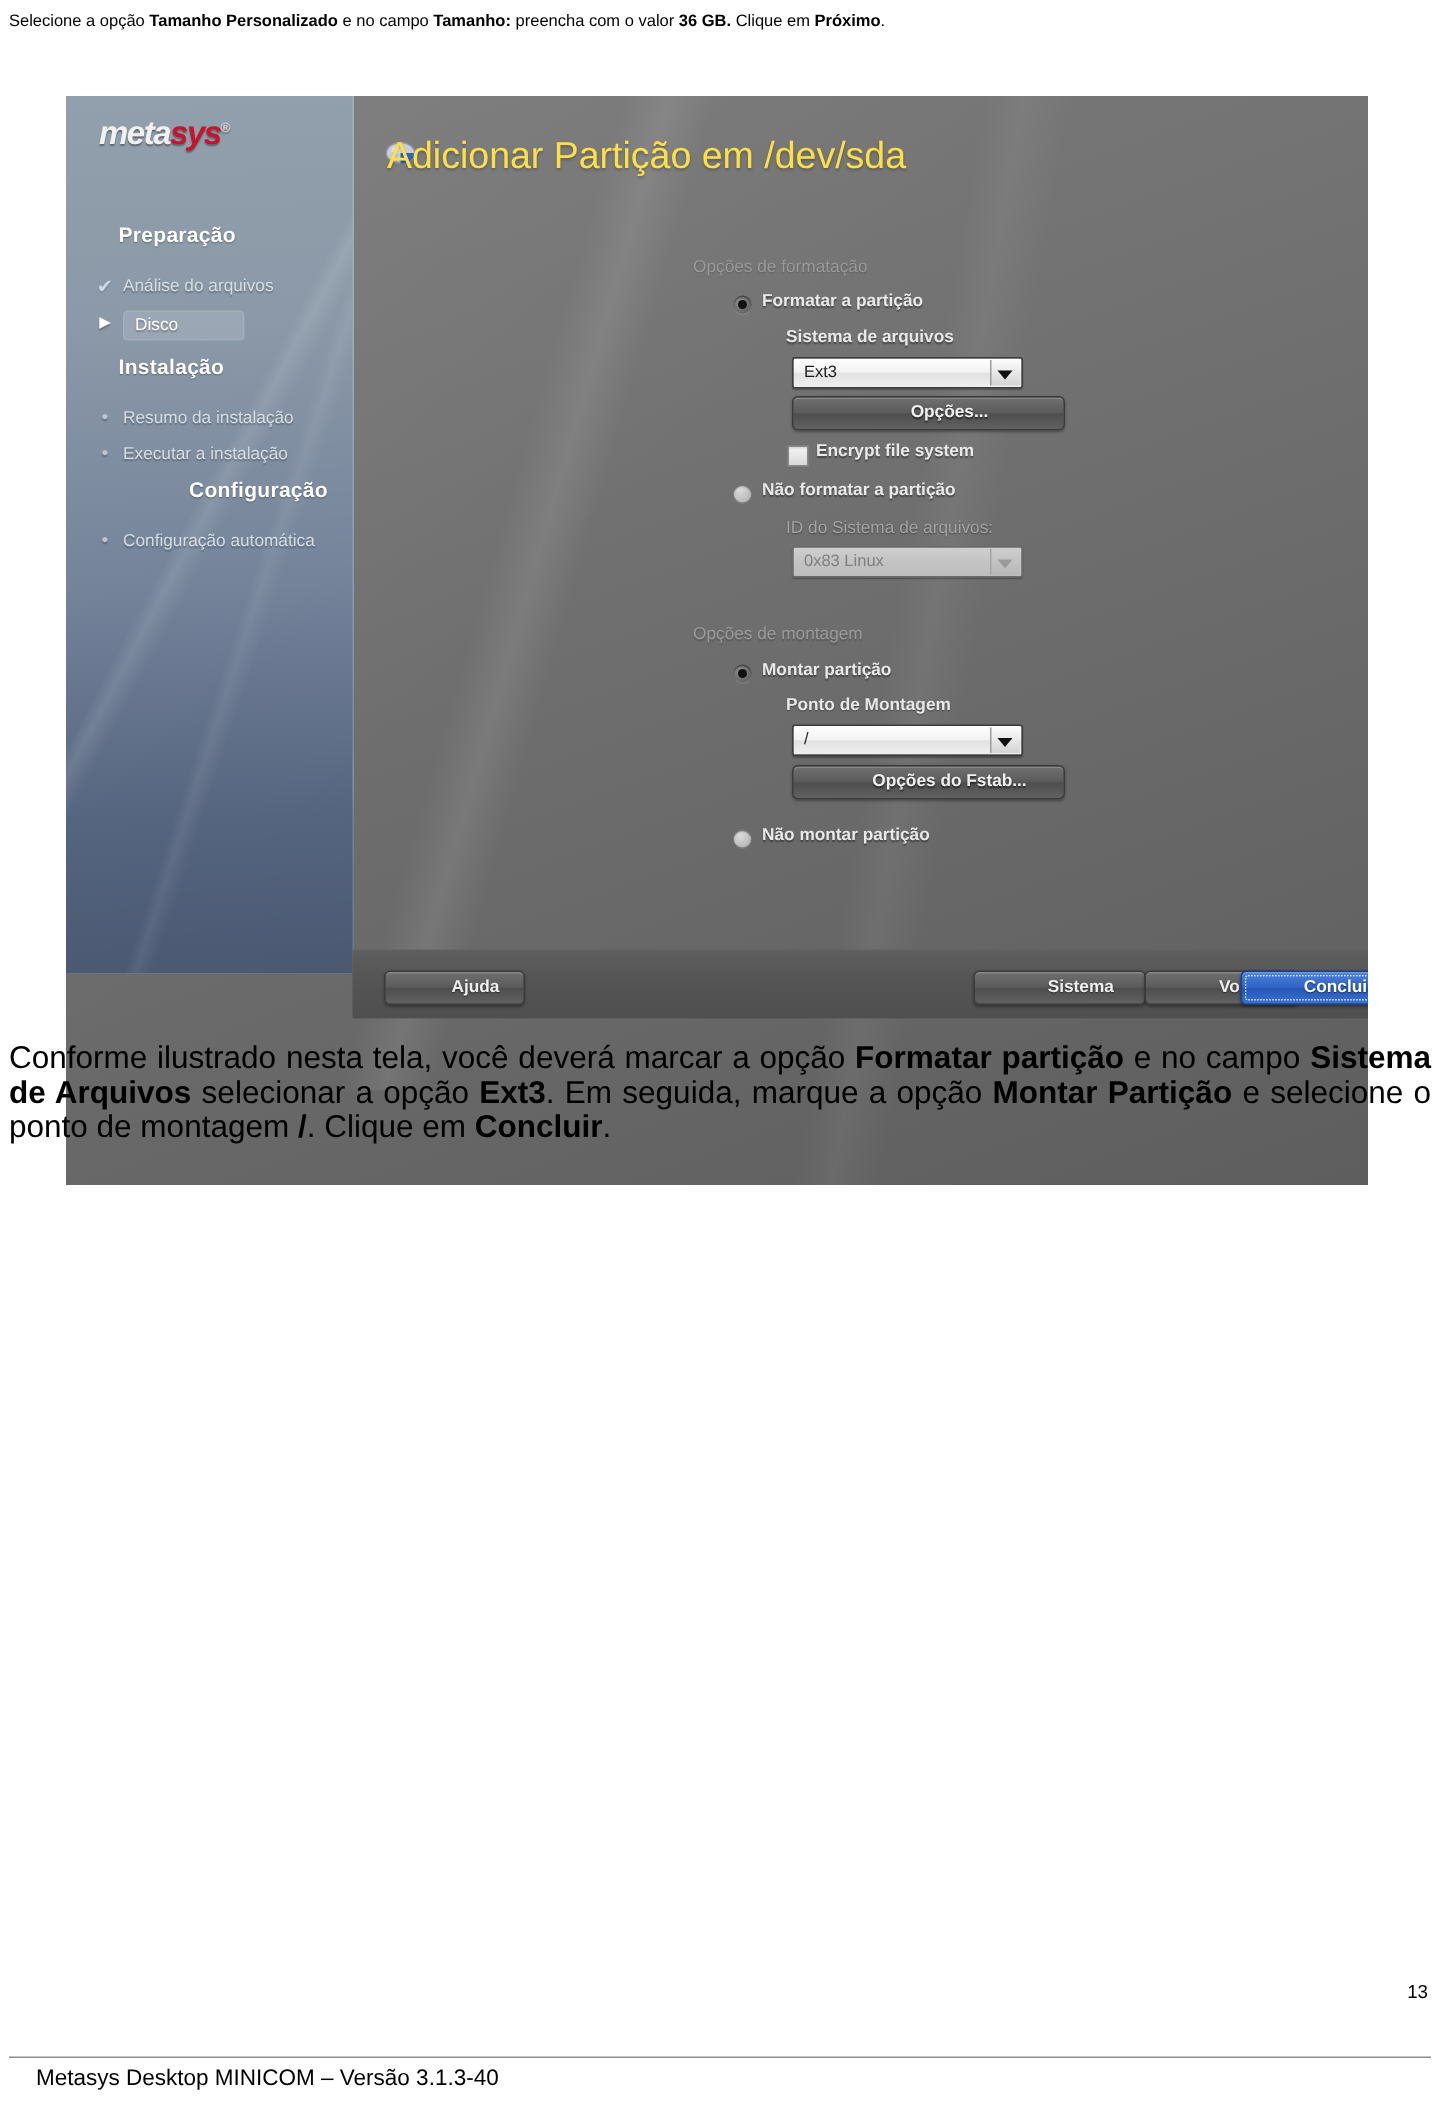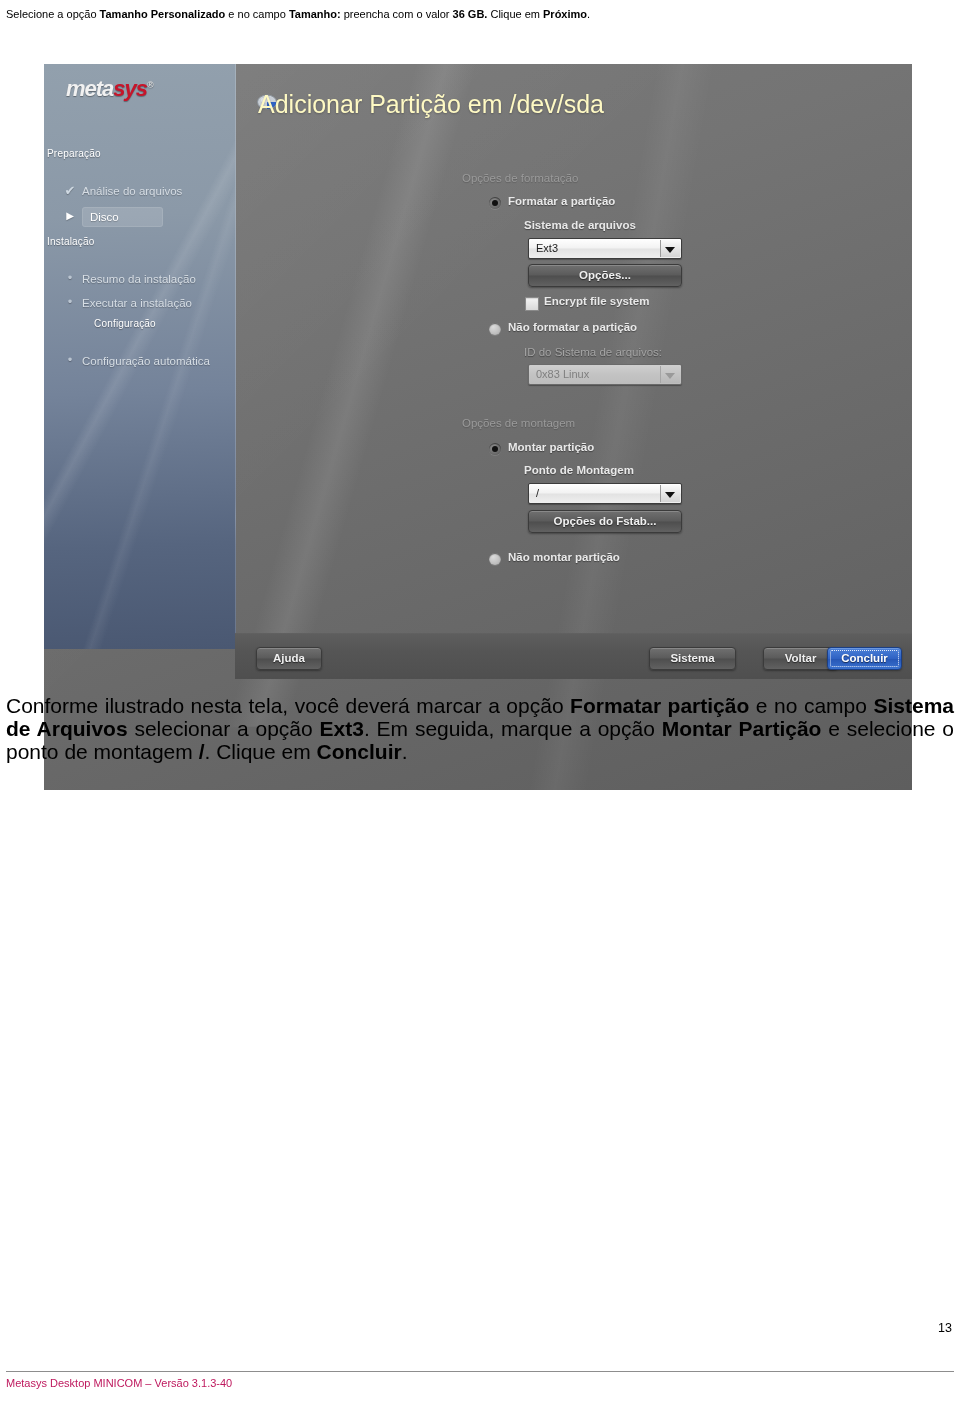--- a/index.html
+++ b/index.html
@@ -113,23 +113,23 @@
   .logo .sys  { color: #c7142a; }
   .logo .tm {
     font-size: 9px;
     vertical-align: super;
     color: #d8d8d8;
     font-style: normal;
   }
 
   .side-group {
     position: absolute;
-    left: 3px;
-    font-size: 10px;
-    font-weight: normal;
+    left: 35px;
+    font-size: 14px;
+    font-weight: bold;
     color: #ffffff;
     text-shadow: 0 1px 1px rgba(0,0,0,0.35);
     letter-spacing: 0.2px;
   }
   .side-item {
     position: absolute;
     left: 18px;
     width: 160px;
     height: 18px;
     font-size: 11.5px;
@@ -162,21 +162,21 @@
   .side-item.current .mark { color: #ffffff; font-size: 10px; }
   .side-item.done .mark { color: #cfd9e2; font-size: 13px; }
   .side-item.todo .mark { color: #b9c4d0; font-size: 13px; line-height: 16px; }
 
   
   .dlg-title {
     position: absolute;
     left: 214px;
     top: 26px;
     font-size: 25px;
-    color: #fef9c3;
+    color: #fde047;
     letter-spacing: 0px;
     text-shadow: 0 1px 2px rgba(0,0,0,0.25);
     white-space: nowrap;
   }
   .dlg-icon {
     position: absolute;
     left: 212px;
     top: 27px;
     width: 22px;
     height: 22px;
@@ -282,20 +282,21 @@
     background: linear-gradient(180deg,#707070 0%, #5b5b5b 48%, #4e4e4e 52%, #616161 100%);
     border: 1px solid #3b3b3b;
     box-shadow: inset 0 1px 0 rgba(255,255,255,0.18), 0 1px 2px rgba(0,0,0,0.35);
     color: #f0f0f0;
     font-size: 11.5px;
     font-weight: bold;
     text-align: center;
     line-height: 21px;
     text-shadow: 0 1px 1px rgba(0,0,0,0.55);
     white-space: nowrap;
+    padding-left: 28px;
   }
 
   .btn.primary {
     background: linear-gradient(180deg,#4d82d8 0%, #2f62c4 50%, #2656b5 52%, #3b72cf 100%);
     border-color: #1b3f85;
     color: #ffffff;
   }
   .btn.primary .focus {
     position: absolute;
     left: 2px; right: 2px; top: 2px; bottom: 2px;
@@ -319,24 +320,24 @@
   .footer-rule {
     position: absolute;
     left: 6px;
     right: 6px;
     top: 1371px;
     height: 1px;
     background: #8d8d8d;
   }
   .footer-left {
     position: absolute;
-    left: 6px;
+    left: 24px;
     top: 1377px;
-    font-size: 11px;
-    color: #be185d;
+    font-size: 15px;
+    color: #000000;
     white-space: nowrap;
   }
   .footer-right {
     position: absolute;
     right: 8px;
     top: 1321px;
     font-size: 12.5px;
     color: #000;
   }
 </style>

